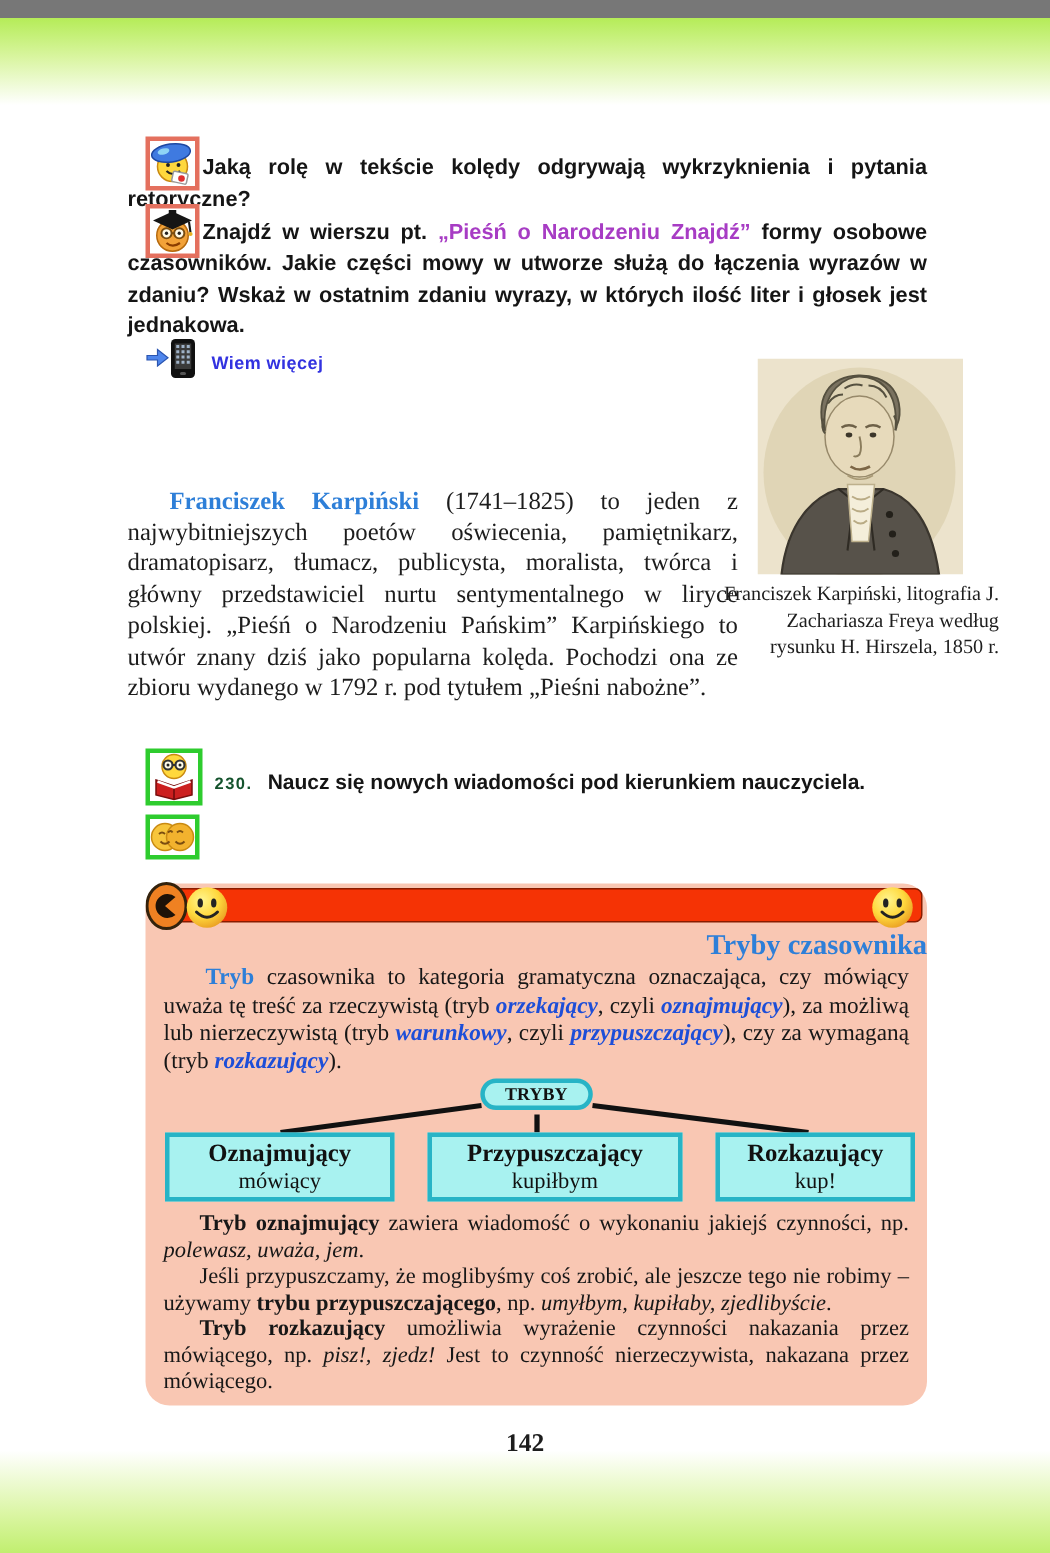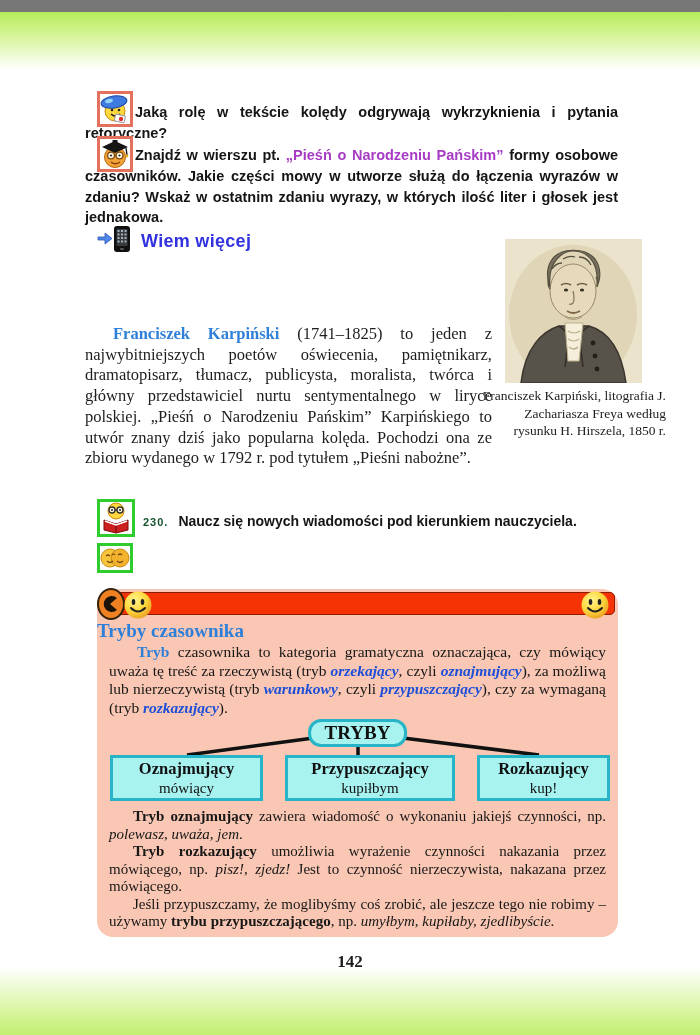--- a/index.html
+++ b/index.html
@@ -22,21 +22,21 @@
   
   .q-text { position:absolute; left:85px; width:533px; text-align:justify;
     font-family:"Liberation Sans","DejaVu Sans",sans-serif;
     font-weight:bold; font-size:14.5px; line-height:20.8px; color:#151515; }
   .q-indent { text-indent:50px; }
   .hl-magenta { color:#a73cc4; }
 
   
   .wiem { position:absolute; left:97px; top:213px; display:flex; align-items:center; gap:8px; }
   .wiem-label { font-family:"Liberation Sans","DejaVu Sans",sans-serif; font-weight:bold;
-    font-size:18px; color:#3232e0; letter-spacing:.3px; }
+    font-size:12px; color:#3232e0; letter-spacing:.3px; }
 
   
   .bio-par { position:absolute; left:85px; top:312px; width:407px; text-align:justify;
     font-size:16.5px; line-height:20.7px; color:#1d1d1d; text-indent:28px; }
   .bio-name { color:#2e7fd8; font-weight:bold; }
   .figure { position:absolute; left:480px; top:227px; width:186px; text-align:right; }
   .portrait { display:block; margin:0 auto; }
   .fig-caption { margin-top:4px; font-size:13.5px; line-height:17.5px; color:#1d1d1d; }
 
   
@@ -50,33 +50,33 @@
 
   
   .rulebox { position:absolute; left:97px; top:577px; width:521px; height:348px;
     background:#f9c7b3; border-radius:16px; }
   .redbar { position:absolute; left:3px; right:3px; top:3px; height:23px;
     background:#f53305; border-radius:5px; border:1px solid #8a1c00; }
   .bar-smiley { position:absolute; top:-3px; }
   .bar-smiley.left { left:22px; }
   .bar-smiley.right { right:4px; }
   .bar-comma { position:absolute; left:-4px; top:-5px; }
-  .box-title { position:absolute; top:31px; left:0; right:0; text-align:left;
+  .box-title { position:absolute; top:31px; left:0; right:0; text-align:right;
     font-weight:bold; font-size:19px; color:#2e7fd8; }
   .box-intro { position:absolute; top:54px; left:12px; right:12px; text-align:justify;
     font-size:15.5px; line-height:18.5px; color:#171717; text-indent:28px; }
   .b-blue { color:#2e7fd8; font-weight:bold; }
   .t-blue { color:#1d4ed8; font-style:italic; font-weight:bold; }
 
   
   .diagram { position:absolute; left:0; top:128px; width:521px; height:86px; }
   .diag-lines { position:absolute; left:0; top:0; }
   .pill { position:absolute; left:50%; transform:translateX(-50%); top:2px;
     background:#a8f2f0; border:3px solid #27b4c6; border-radius:13px;
-    padding:0px 14px; font-weight:bold; font-size:19px; color:#111; }
+    padding:0px 14px; font-weight:bold; font-size:12px; color:#111; }
   .nodes { position:absolute; left:13px; top:38px; width:500px; display:flex; }
   .node { background:#a8f2f0; border:3px solid #27b4c6; text-align:center;
     padding:1px 2px 3px 2px; height:46px; }
   .node-1 { width:153px; margin-right:22px; }
   .node-2 { width:170px; margin-right:22px; }
   .node-3 { width:133px; }
   .node-title { font-weight:bold; font-size:16.5px; line-height:20px; color:#111; }
   .node-ex { font-size:15px; line-height:18px; color:#111; }
 
   .box-pars { position:absolute; top:219px; left:12px; right:12px; }
@@ -120,21 +120,21 @@
       <circle cx="27" cy="17" r="1.4" fill="#e8b020"></circle>
       <circle cx="11" cy="16.5" r="3.4" fill="#fffbe8" stroke="#7a4d10" stroke-width="1.3"></circle>
       <circle cx="19.5" cy="16.5" r="3.4" fill="#fffbe8" stroke="#7a4d10" stroke-width="1.3"></circle>
       <line x1="14.4" y1="16.5" x2="16.1" y2="16.5" stroke="#7a4d10" stroke-width="1.3"></line>
       <circle cx="11" cy="16.5" r="1.1" fill="#222"></circle>
       <circle cx="19.5" cy="16.5" r="1.1" fill="#222"></circle>
       <path d="M11,23 Q15,26.5 20,23" stroke="#8a3d00" stroke-width="1.5" fill="none"></path>
     </svg>
   </div>
   <p class="q-text q-indent" style="top:133px;">
-    <span>Znajdź w wierszu pt. </span><span class="hl-magenta">„Pieśń o Narodzeniu Pańskim”</span><span> formy osobowe czasowników. Jakie części mowy w utworze służą do łączenia wyrazów w zdaniu? Wskaż w ostatnim zdaniu wyrazy, w których ilość liter i głosek jest jednakowa.</span>
+    <span>Znajdź w wierszu pt. </span><span class="hl-magenta">„Pieśń o Narodzeniu Znajdź”</span><span> formy osobowe czasowników. Jakie części mowy w utworze służą do łączenia wyrazów w zdaniu? Wskaż w ostatnim zdaniu wyrazy, w których ilość liter i głosek jest jednakowa.</span>
   </p>
 
   <div class="wiem">
     <span>
       <svg width="36" height="28" viewBox="0 0 36 28">
         <polygon points="1,12 8,12 8,8 15,13.5 8,19 8,15 1,15" fill="#4f86ec" stroke="#2b55b0" stroke-width="0.8"></polygon>
         <rect x="17" y="1" width="16" height="26" rx="3" fill="#101010"></rect>
         <rect x="19.5" y="4" width="11" height="17" fill="#3a3a3a"></rect>
         <g fill="#9fb2c8">
           <rect x="20.5" y="5" width="2" height="2"></rect>
@@ -278,22 +278,22 @@
           <div class="node-ex">kup!</div>
         </div>
       </div>
     </div>
 
     <div class="box-pars">
       <p>
         <span class="lead">Tryb oznajmujący</span><span> zawiera wiadomość o wykonaniu jakiejś czynności, np. </span><span class="ex">polewasz, uważa, jem</span><span>.</span>
       </p>
       <p>
+        <span>Jeśli przypuszczamy, że moglibyśmy coś zrobić, ale jeszcze tego nie robimy – używamy </span><span class="lead">trybu przypuszczającego</span><span>, np. </span><span class="ex">umyłbym, kupiłaby, zjedlibyście</span><span>.</span>
+      </p>
+      <p>
         <span class="lead">Tryb rozkazujący</span><span> umożliwia wyrażenie czynności nakazania przez mówiącego, np. </span><span class="ex">pisz!, zjedz!</span><span> Jest to czynność nierzeczywista, nakazana przez mówiącego.</span>
       </p>
-      <p>
-        <span>Jeśli przypuszczamy, że moglibyśmy coś zrobić, ale jeszcze tego nie robimy – używamy </span><span class="lead">trybu przypuszczającego</span><span>, np. </span><span class="ex">umyłbym, kupiłaby, zjedlibyście</span><span>.</span>
-      </p>
     </div>
   </div>
 
   <div class="page-num">142</div>
 </div>
 
 </body></html>

